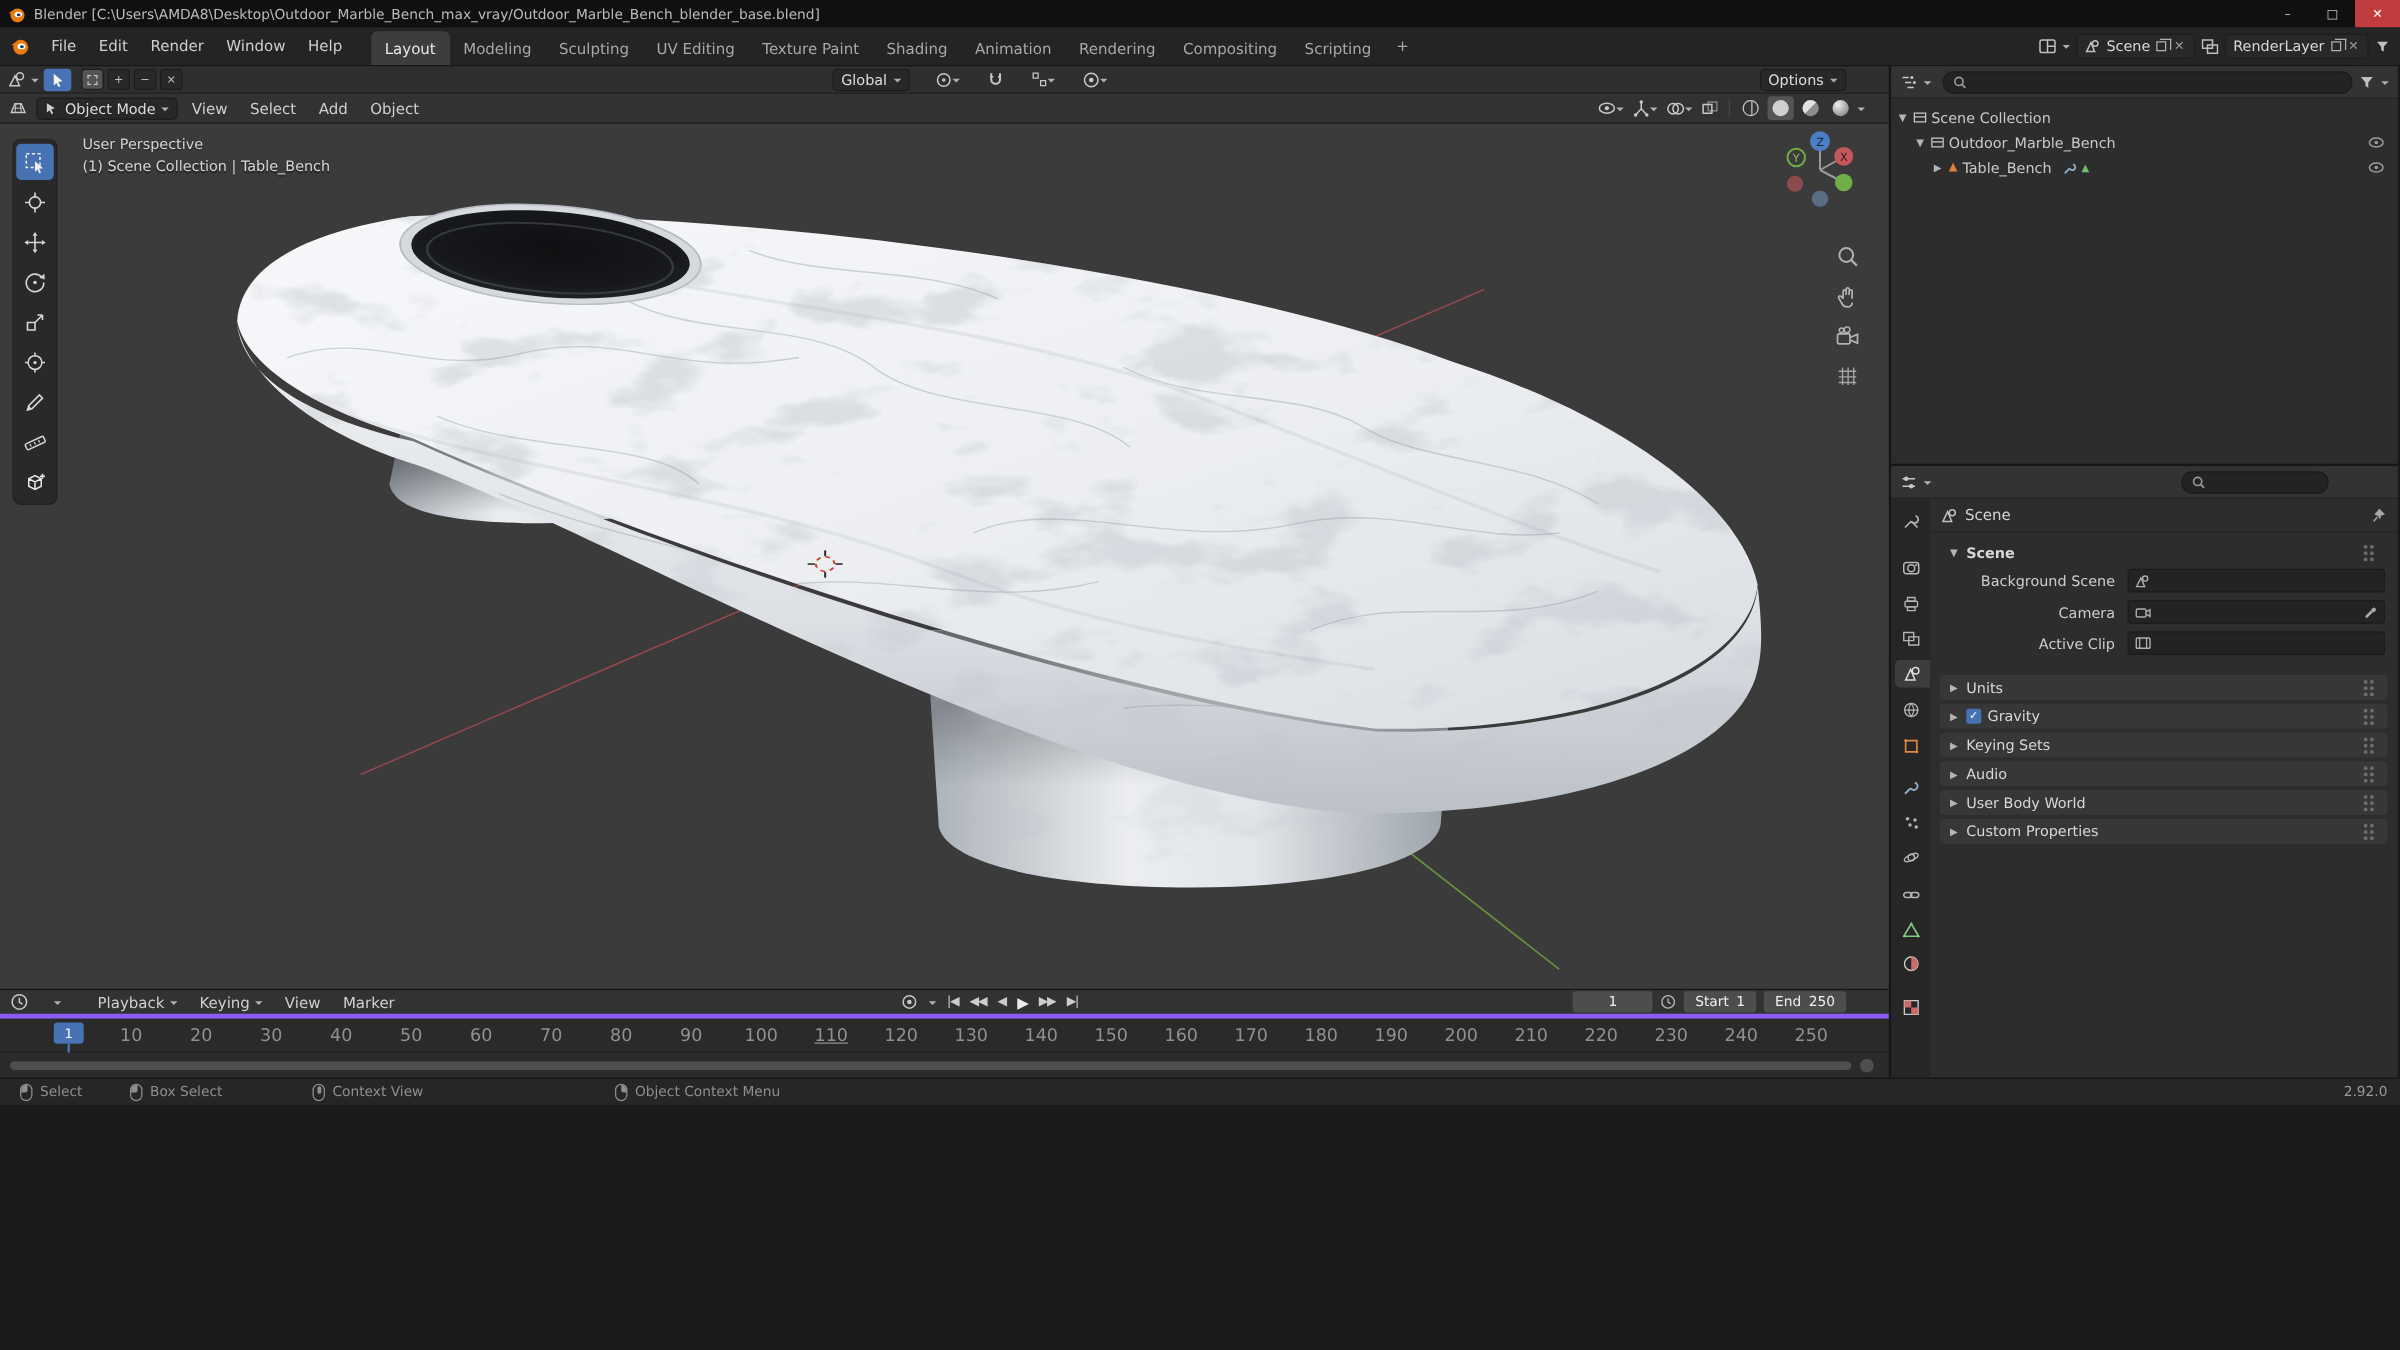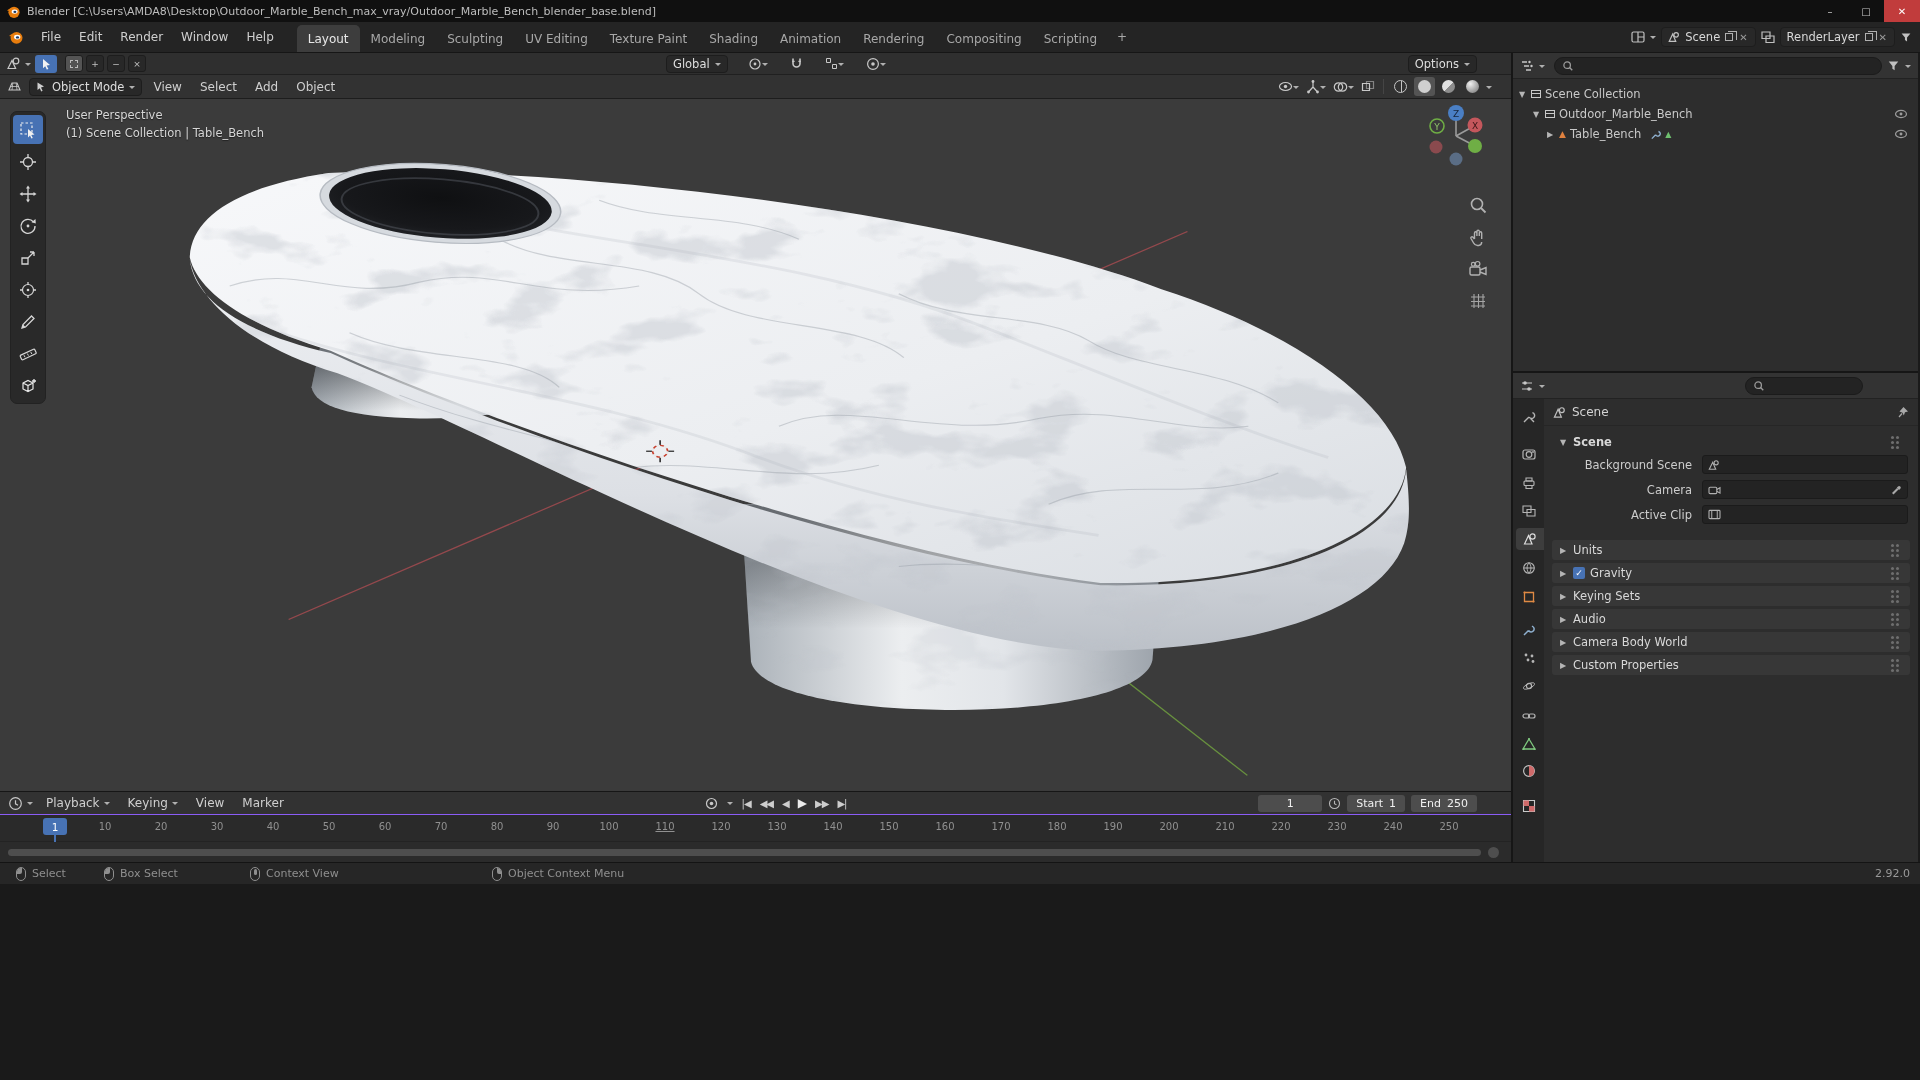--- a/index.html
+++ b/index.html
@@ -69,27 +69,27 @@
   .vp-text{position:absolute;left:66px;top:7px;font-size:11.5px;line-height:18px;color:#d6d6d6;text-shadow:0 1px 1px rgba(0,0,0,.5)}
   .toolbar{position:absolute;left:10px;top:12px;width:36px;background:rgba(41,41,41,.96);border:1px solid #222;
     border-radius:7px;padding:3px 0;display:flex;flex-direction:column;align-items:center;gap:3px}
   .tool-btn{width:30px;height:29px;border-radius:4px;display:flex;align-items:center;justify-content:center}
   .tool-btn.active{background:#4772b4}
   .gizmo{position:absolute;left:1421px;top:2px;width:70px;height:70px}
   .nav-icons{position:absolute;left:1468px;top:96px;display:flex;flex-direction:column;gap:12px;opacity:.8}
 
   
   .timeline{height:71px;flex:none;display:flex;flex-direction:column;background:#2b2b2b;border-top:1px solid #161616}
-  .tl-header{height:23px;background:#323232;border-bottom:1px solid #8b5cf6;display:flex;align-items:center;padding:0 8px;gap:4px}
+  .tl-header{height:23px;background:#323232;border-bottom:4px solid #8b5cf6;display:flex;align-items:center;padding:0 8px;gap:20px}
   .transport{display:flex;align-items:center;gap:9px;color:#cdcdcd;font-size:10px}
   .tp{letter-spacing:-1px;white-space:nowrap}
   .tp.play{font-size:12px;color:#ececec}
   .numfld{background:#4d4d4d;border-radius:3px;height:17px;display:flex;align-items:center;gap:6px;padding:0 9px;color:#f0f0f0;font-size:11px}
   .tl-ruler{height:27px;position:relative;background:#2a2a2a;border-bottom:1px solid #232323}
-  .ruler-num{position:absolute;top:6px;transform:translateX(-50%);font-size:10px;color:#909090}
+  .ruler-num{position:absolute;top:6px;transform:translateX(-50%);font-size:14px;color:#909090}
   .frame-marker{position:absolute;left:43px;top:3px;width:24px;height:17px;background:#4772b4;border-radius:3px;
     color:#fff;font-size:10.5px;display:flex;align-items:center;justify-content:center}
   .frame-line{position:absolute;left:54px;top:20px;width:2px;height:7px;background:#4772b4}
   .tl-scroll{flex:1;position:relative}
   .scroll-thumb{position:absolute;left:8px;right:30px;top:7px;height:7px;background:#4e4e4e;border-radius:4px}
   .scroll-dot{position:absolute;right:12px;top:5px;width:11px;height:11px;border-radius:50%;background:#4e4e4e}
 
   
   .outliner{height:320px;flex:none;display:flex;flex-direction:column;border-bottom:2px solid #161616;background:#2d2d2d}
   .panel-header{height:26px;background:#333;border-bottom:1px solid #222;display:flex;align-items:center;padding:0 7px;gap:5px;flex:none}
@@ -873,21 +873,21 @@
                   <span>Keying Sets</span>
                   <span class="gdots"></span>
                 </div>
                 <div class="sec-hdr">
                   <span class="tri">▶</span>
                   <span>Audio</span>
                   <span class="gdots"></span>
                 </div>
                 <div class="sec-hdr">
                   <span class="tri">▶</span>
-                  <span>Camera Body World</span>
+                  <span>User Body World</span>
                   <span class="gdots"></span>
                 </div>
                 <div class="sec-hdr">
                   <span class="tri">▶</span>
                   <span>Custom Properties</span>
                   <span class="gdots"></span>
                 </div>
               </div>
           </div>
         </div>

